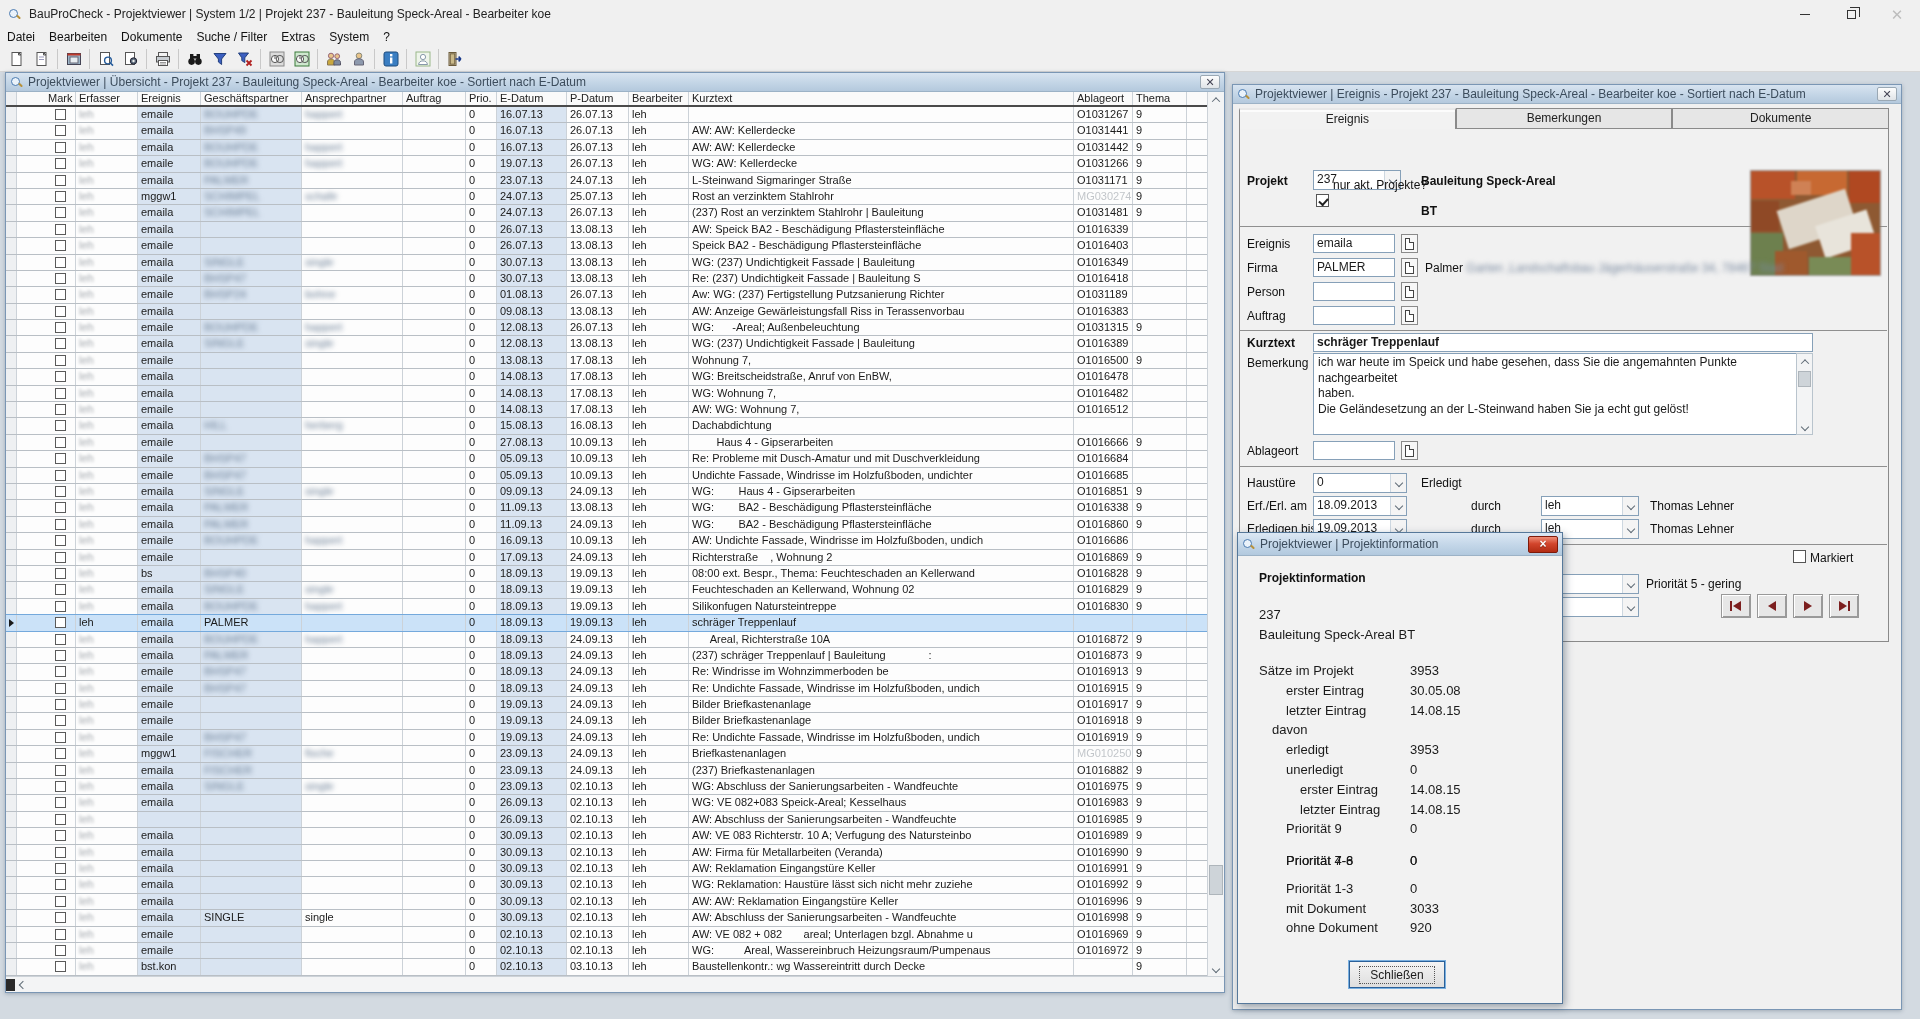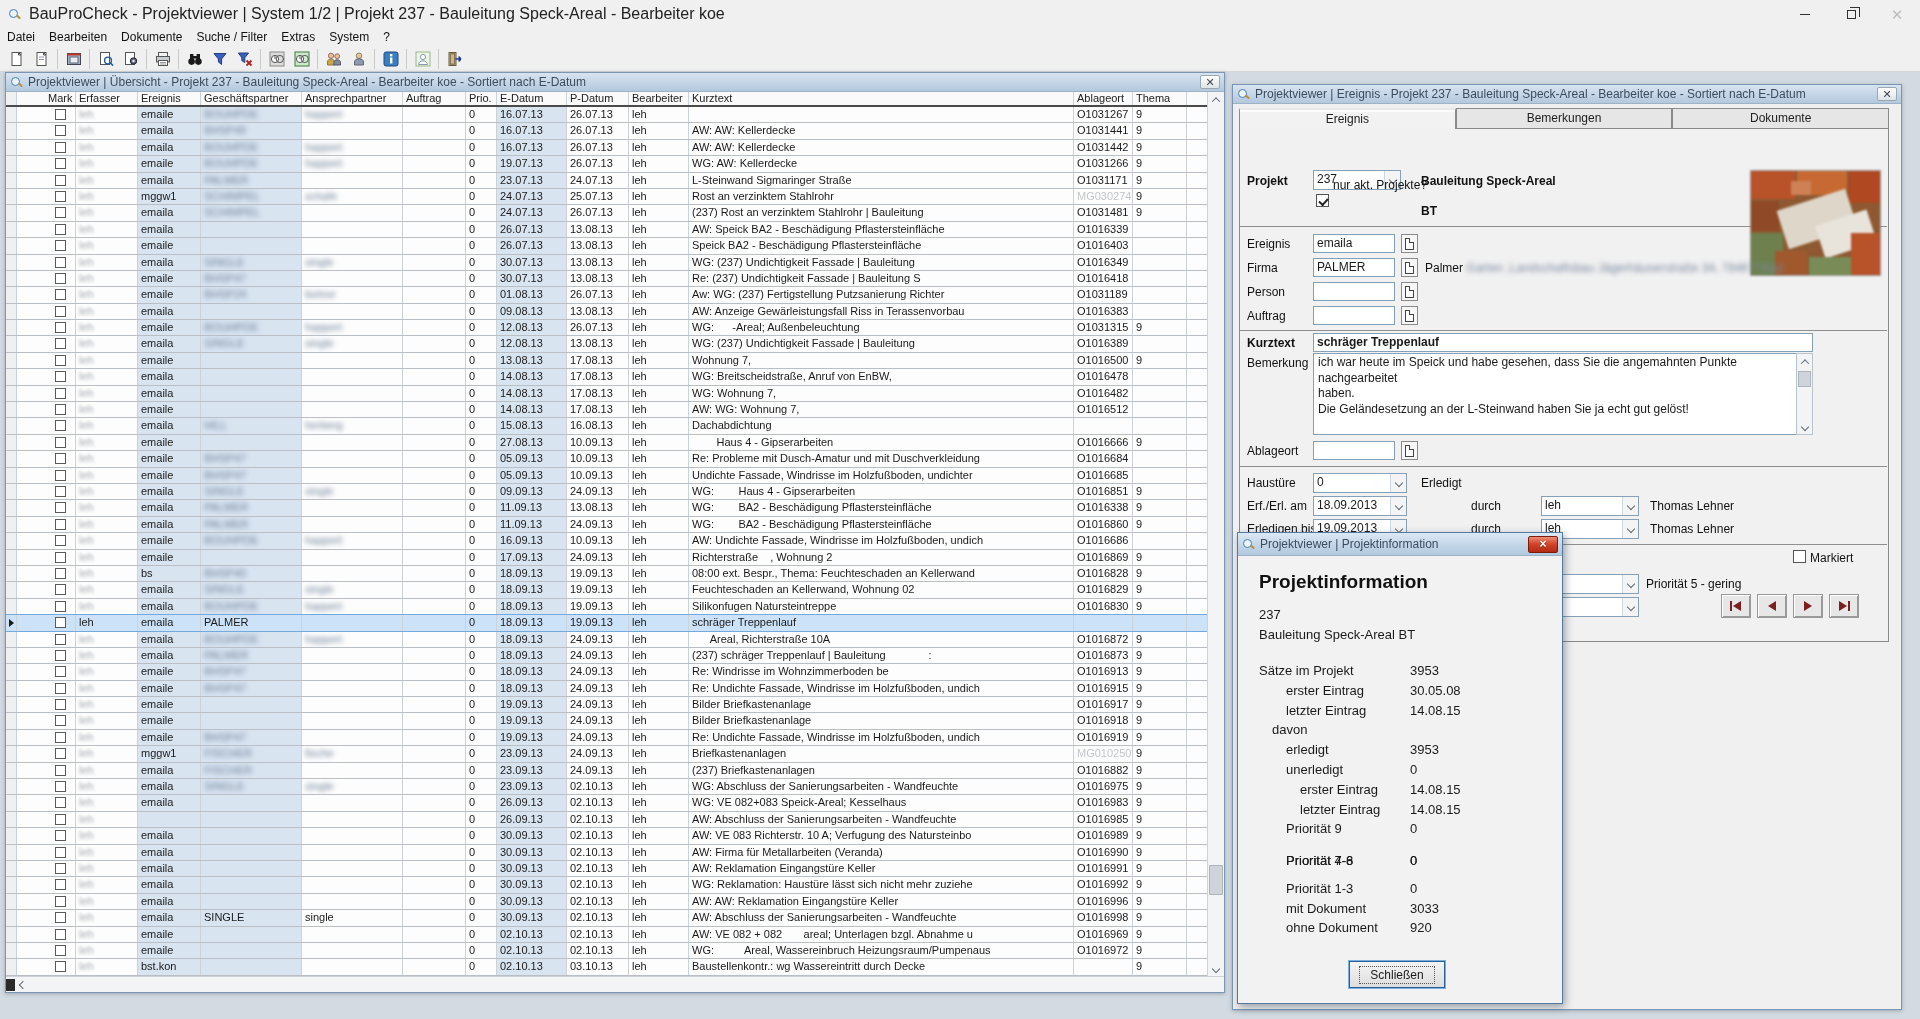--- a/index.html
+++ b/index.html
@@ -2,21 +2,21 @@
 <html><head>
 <meta charset="utf-8">
 <style>
   * { margin:0; padding:0; box-sizing:border-box; }
   html,body { width:1920px; height:1019px; overflow:hidden; }
   body { font-family:"Liberation Sans","DejaVu Sans",sans-serif; font-size:12px; color:#1a1a1a; background:#d3dae1; }
   #screen { position:relative; width:1920px; height:1019px; }
 
   
   #titlebar { position:absolute; left:0; top:0; width:1920px; height:28px; background:#f0f0f0; display:flex; align-items:center; }
-  #titlebar .app-title { margin-left:8px; font-size:16px; color:#222; }
+  #titlebar .app-title { margin-left:8px; font-size:12px; color:#222; }
   .winbtns { position:absolute; right:0; top:0; height:28px; display:flex; }
   .winbtn { width:46px; height:28px; display:flex; align-items:center; justify-content:center; }
   .minimize-glyph { width:10px; height:1px; background:#333; }
   .restore-glyph { width:9px; height:9px; border:1px solid #333; position:relative; background:#f0f0f0; }
   .restore-glyph:before { content:""; position:absolute; left:2px; top:-4px; width:9px; height:9px; border:1px solid #333; border-bottom:none; border-left:none; }
   .close-glyph { color:#bdbdbd; font-size:15px; line-height:1; }
   #menubar { position:absolute; left:0; top:28px; width:1920px; height:18px; background:#f0f0f0; display:flex; align-items:center; }
   .menu-item { padding:1px 7px; font-size:12px; color:#111; }
   #toolbar { position:absolute; left:0; top:46px; width:1920px; height:26px; background:#f0f0f0; border-bottom:1px solid #d6d6d6; display:flex; align-items:center; padding-left:4px; }
   .tool-btn { width:25px; height:22px; display:flex; align-items:center; justify-content:center; border:1px solid transparent; }
@@ -98,21 +98,21 @@
   #bem-scroll { position:absolute; width:17px; background:#f3f4f5; border:1px solid #b9c4cd; display:flex; flex-direction:column; }
   #photo { position:absolute; overflow:hidden; border:1px solid #9a9a9a; filter:blur(1.1px) saturate(1.1); }
   #photo div { position:absolute; }
   .navbtn { position:absolute; width:30px; height:24px; background:#e7e7e7; border:1px solid #999; box-shadow:inset 1px 1px 0 #fff, inset -1px -1px 0 #9a9a9a; display:flex; align-items:center; justify-content:center; }
   .blur3 { filter:blur(2.6px); color:#7a8aa0; }
 
   
   #dialog { position:absolute; left:1237px; top:460px; width:326px; height:472px; background:#f2f2f2; border:1px solid #56789a; box-shadow:2px 3px 8px rgba(40,60,80,.45); z-index:10; }
   #dialog .child-title { height:23px; background:linear-gradient(180deg,#dce8f4 0%,#c3d6e8 55%,#b2c9de 100%); }
   .x-red { margin-left:auto; width:30px; height:17px; border-radius:2px; background:linear-gradient(#ef8d76,#d2452c 45%,#b22c14); border:1px solid #7e1a0a; color:#fff; font-weight:bold; font-size:12px; display:flex; align-items:center; justify-content:center; line-height:1; text-shadow:0 1px 1px rgba(0,0,0,.4); }
-  #dlg-heading { position:absolute; left:21px; top:38px; font-size:19px; font-weight:bold; color:#111; }
+  #dlg-heading { position:absolute; left:21px; top:38px; font-size:12px; font-weight:bold; color:#111; }
   #dlg-projno { position:absolute; left:21px; top:74px; font-size:13px; }
   #dlg-projname { position:absolute; left:21px; top:94px; font-size:13px; }
   .dlg-row { position:absolute; left:0; width:326px; height:20px; font-size:13px; }
   .dlg-row .dl { position:absolute; top:0; }
   .dlg-row .dv { position:absolute; left:172px; top:0; }
   #dlg-close { position:absolute; left:111px; top:428px; width:96px; height:27px; background:linear-gradient(#f4f4f4,#dedede); border:1px solid #2a6099; box-shadow:0 0 0 1px #7ab0e0; font-size:12px; display:flex; align-items:center; justify-content:center; }
   #dlg-close span { border:1px dotted #555; padding:1px 10px; }
 </style>
 </head>
 <body>

